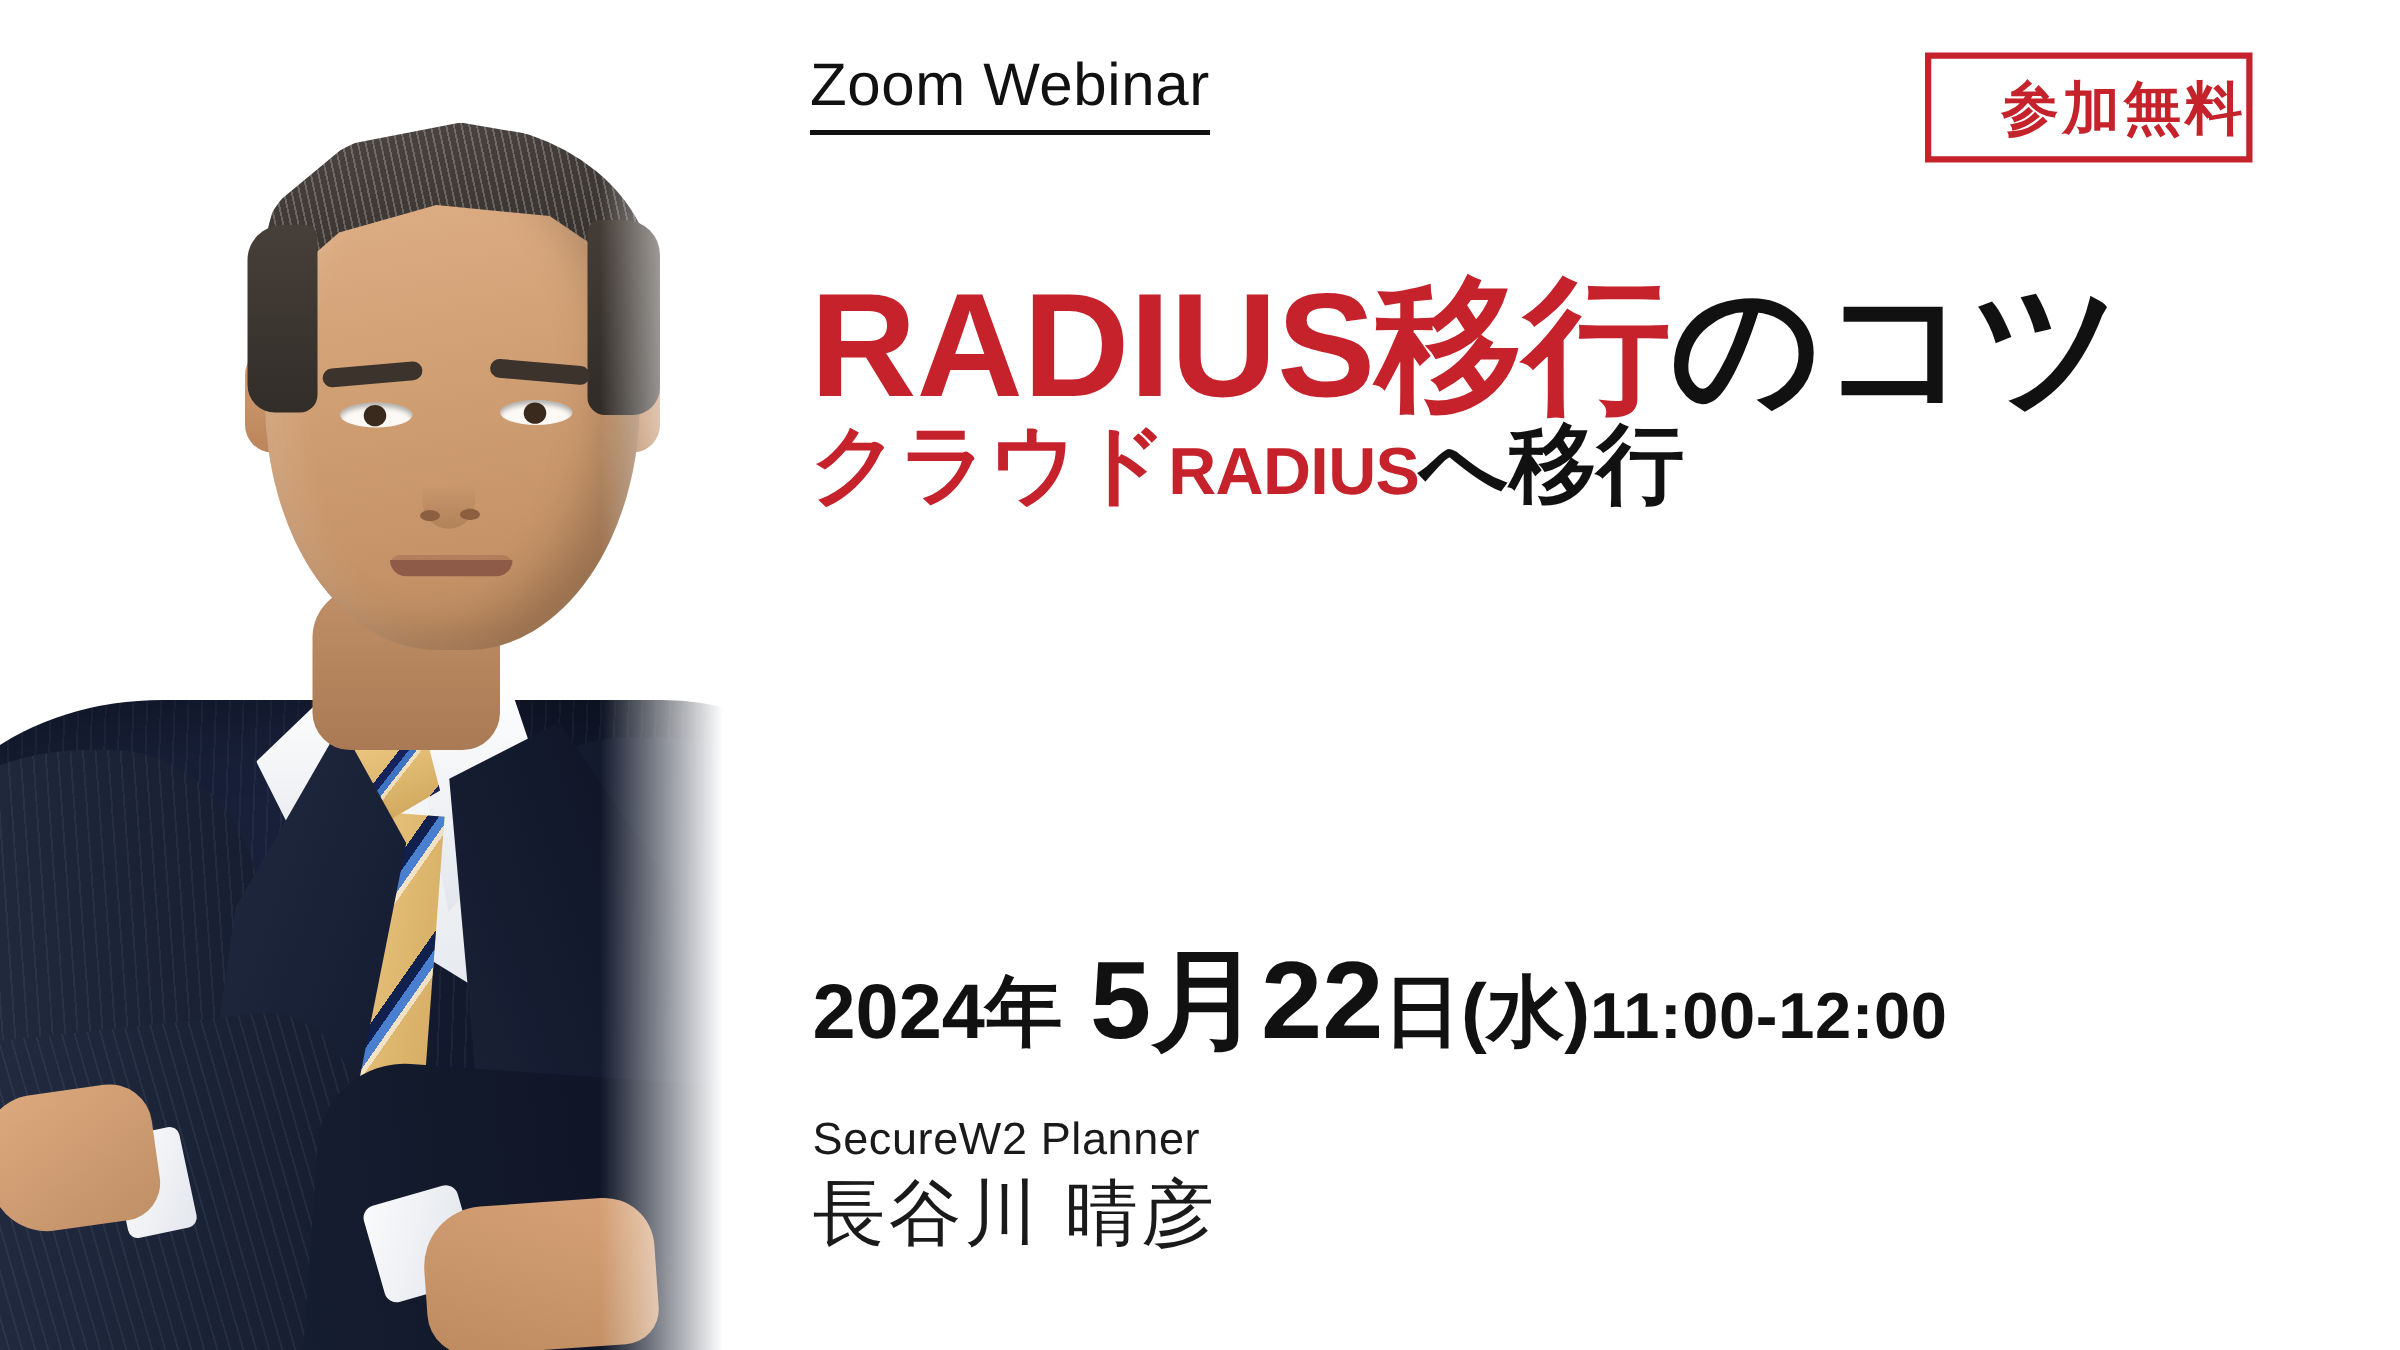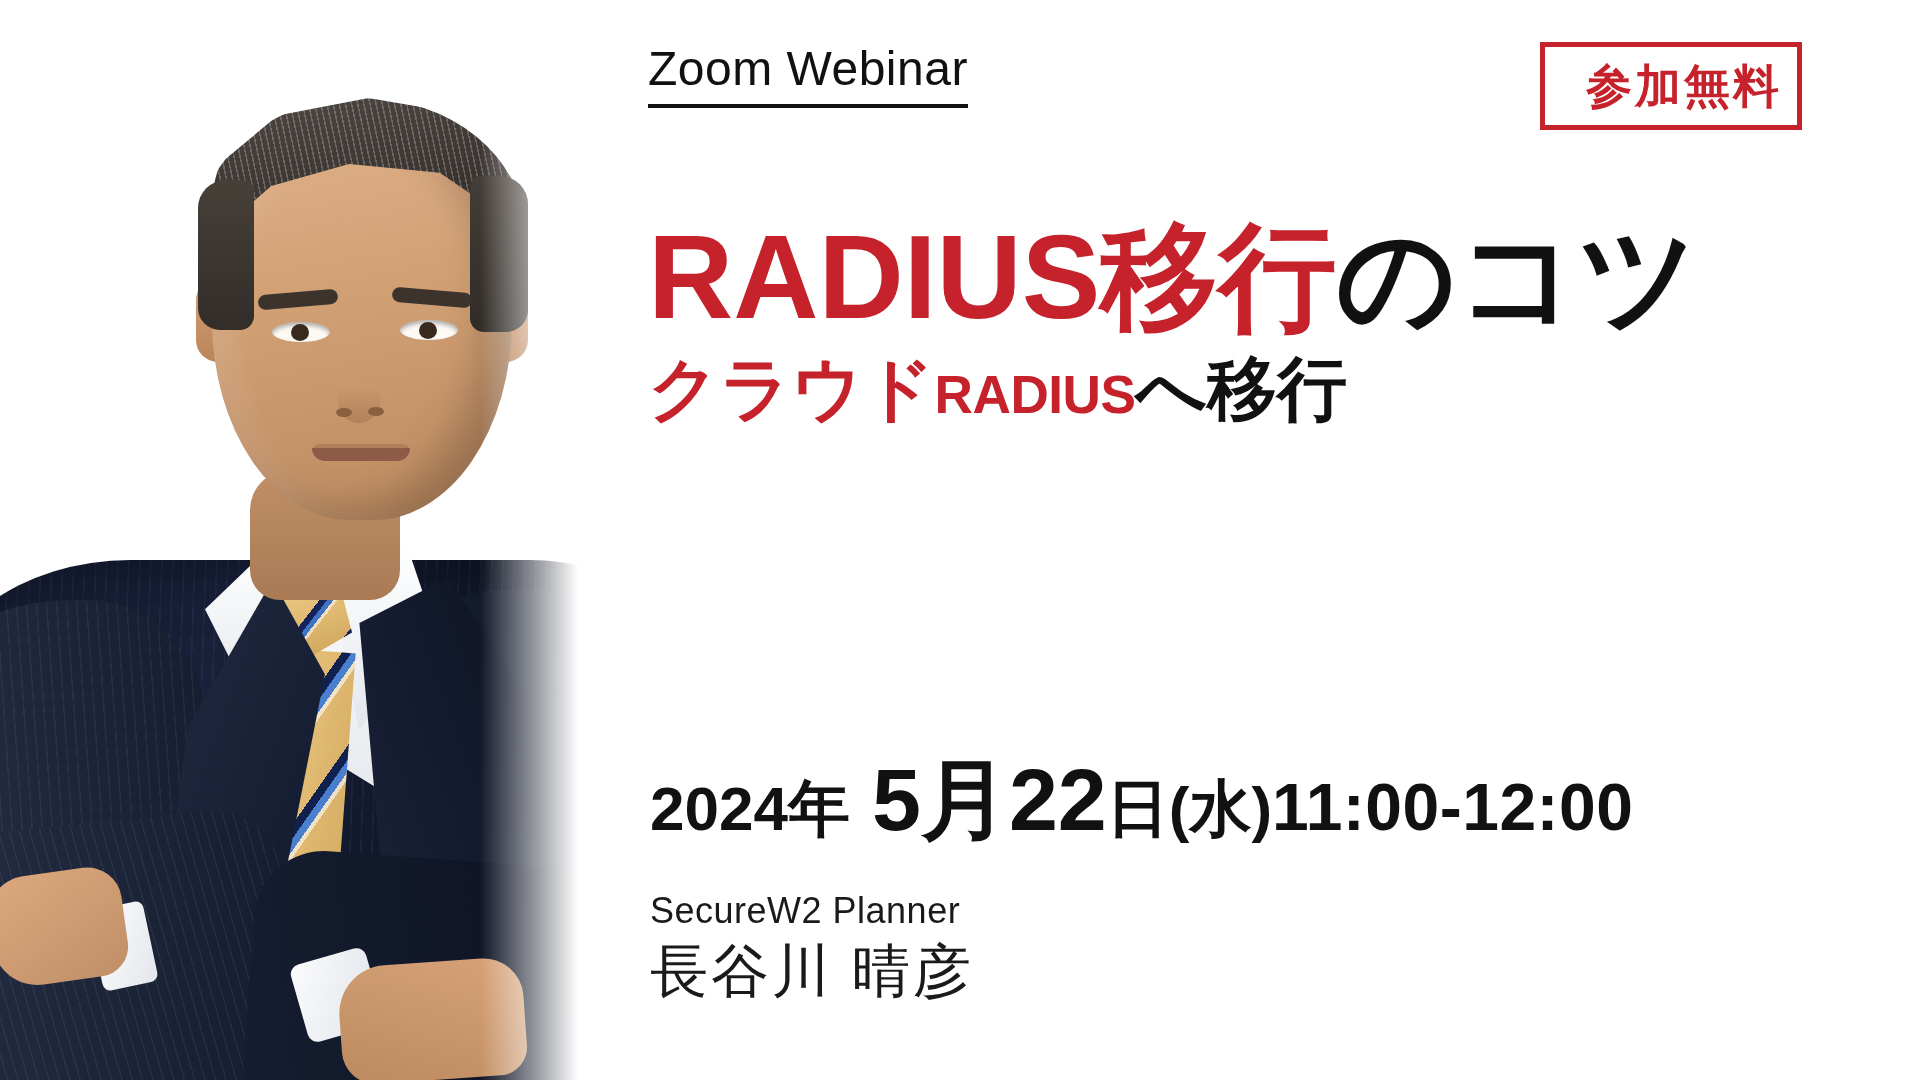--- a/index.html
+++ b/index.html
@@ -222,49 +222,49 @@
     position:absolute; left:648px; top:40px;
     font-size:48px; font-weight:400; color:#111111;
     letter-spacing:0.5px; line-height:1.2;
     padding-bottom:6px;
     border-bottom:4px solid #111111;
   }
   #free-badge {
     position:absolute; left:1540px; top:42px;
     width:262px; height:88px;
     border:5px solid #c5222c;
-    display:flex; align-items:center; justify-content:flex-start;
+    display:flex; align-items:center; justify-content:flex-end;
     background:#ffffff;
     padding-left:41px;
   }
   #free-badge .badge-text {
     font-size:46px; font-weight:700; color:#c5222c;
     letter-spacing:3px; line-height:1;
   }
 
   
   #headline { position:absolute; left:648px; top:218px; width:1230px; }
   .hl-line { white-space:nowrap; line-height:1.0; }
-  #hl1 { font-size:118px; font-weight:700; margin-bottom:18px; }
+  #hl1 { font-size:118px; font-weight:700; }
   #hl2 { font-size:96px; font-weight:700; margin-bottom:16px; }
   #hl3 { font-size:70px; font-weight:700; }
   .red   { color:#c5222c; }
   .black { color:#111111; }
   .mid   { font-size:0.76em; letter-spacing:-0.5px; }
   .light { font-weight:400; font-size:0.84em; }
 
   
   #date-line {
     position:absolute; left:650px; top:756px;
     white-space:nowrap; color:#111111; font-weight:700;
     line-height:1;
   }
   .d-sm  { font-size:62px; }
   .d-lg  { font-size:88px;margin-left:22px; }
-  .d-time{ font-size:66px; letter-spacing:0.5px; }
+  .d-time{ font-size:52px; letter-spacing:0.5px; }
 
   
   #speaker { position:absolute; left:650px; top:888px; color:#1a1a1a; }
   #speaker .role { font-size:36px; font-weight:300; line-height:1.28; letter-spacing:0.5px; }
   #speaker .name { font-size:58px; font-weight:300; line-height:1.28; letter-spacing:3px; }
 </style>
 </head>
 <body>
 
 <div id="banner">

